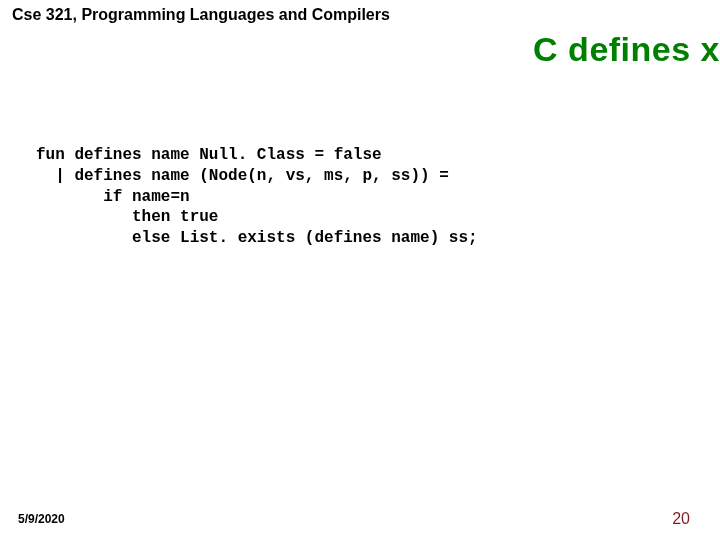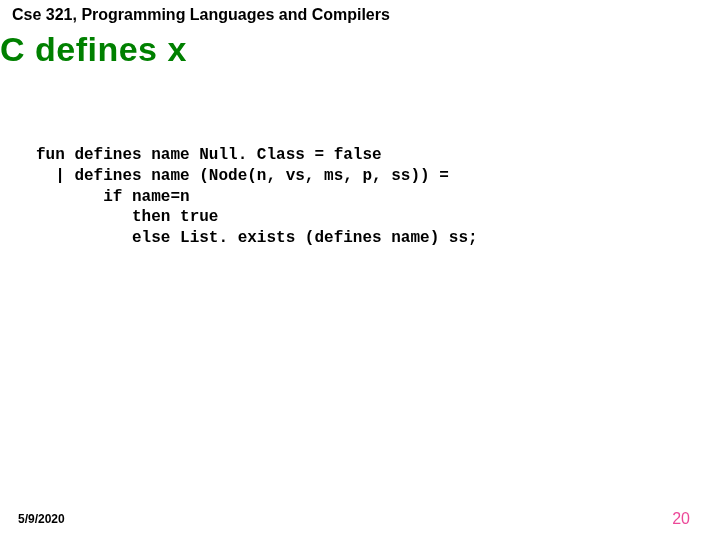--- a/index.html
+++ b/index.html
@@ -18,21 +18,21 @@
     left: 12px;
     font-size: 16px;
     font-weight: bold;
     color: #000;
   }
   .title {
     position: absolute;
     top: 30px;
     left: 0;
     right: 0;
-    text-align: left;
+    text-align: right;
     font-size: 34px;
     font-weight: bold;
     color: #008000;
     letter-spacing: 0.5px;
   }
   .code-block {
     position: absolute;
     top: 145px;
     left: 36px;
     font-family: "Courier New", Courier, monospace;
@@ -49,21 +49,21 @@
     font-size: 12px;
     font-weight: bold;
     color: #000;
   }
   .footer-page {
     position: absolute;
     bottom: 12px;
     right: 30px;
     font-size: 16px;
     font-weight: normal;
-    color: #ec4899;
+    color: #7f1d1d;
   }
 </style>
 </head>
 <body>
 
 <div class="course-header">Cse 321, Programming Languages and Compilers</div>
 
 <div class="title">C defines x</div>
 
 <div class="code-block"><span>fun defines name Null. Class = false</span>

